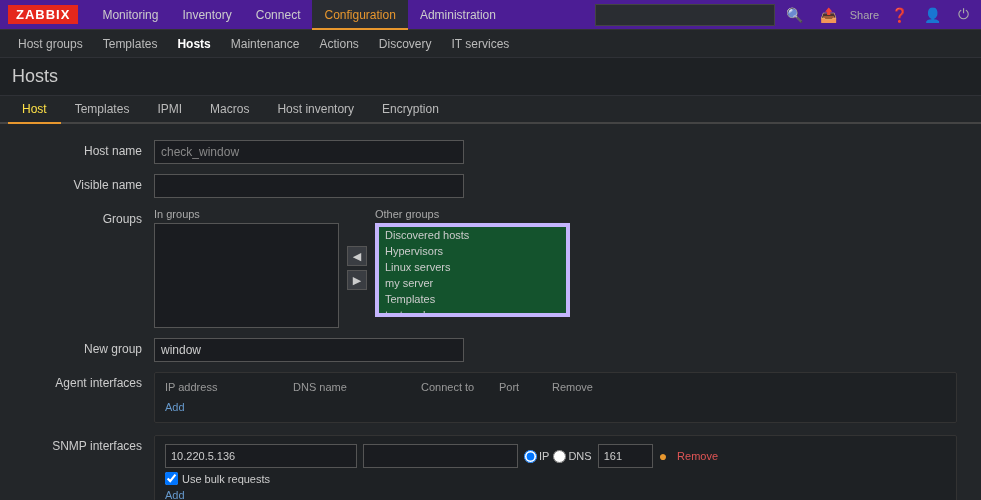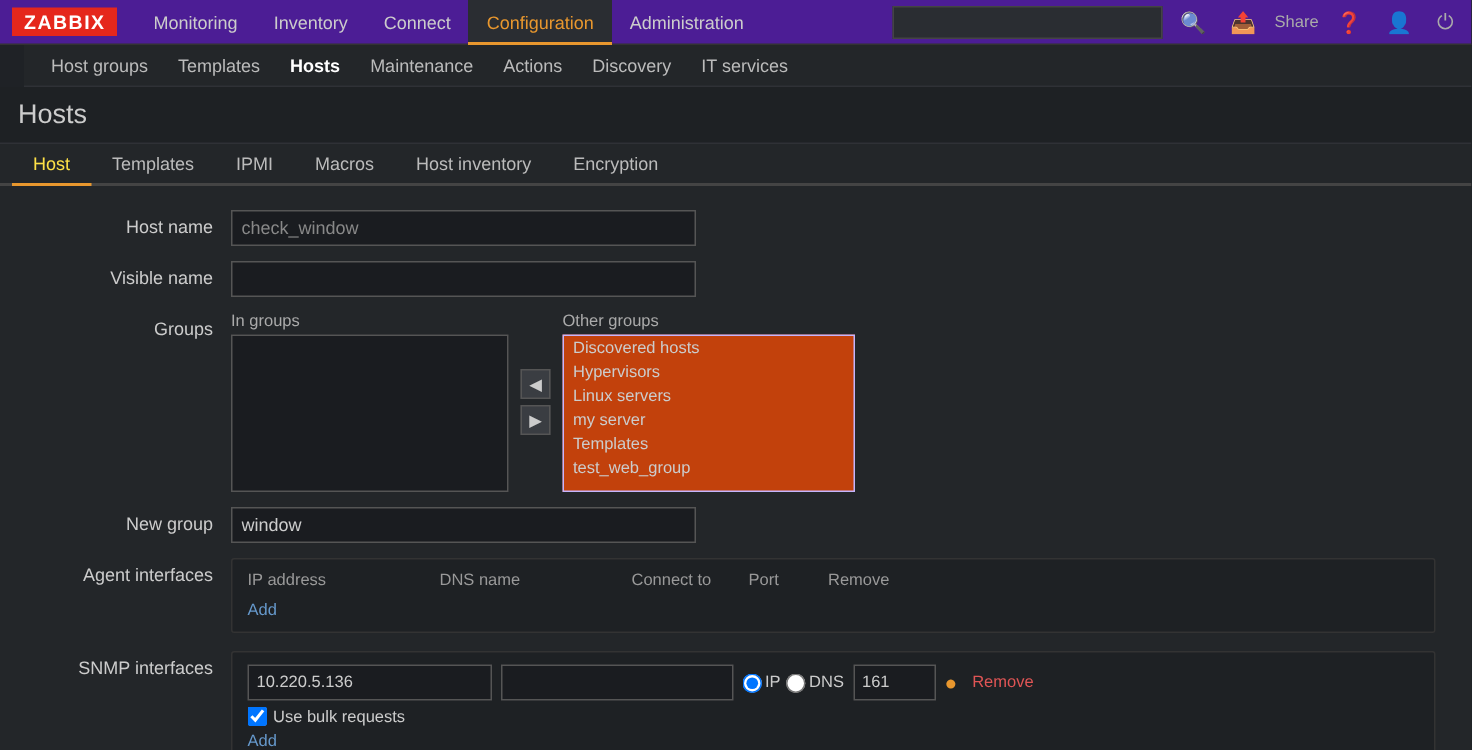--- a/index.html
+++ b/index.html
@@ -10,21 +10,21 @@
     .logo { background: #e5271c; color: #fff; font-weight: bold; font-size: 13px; padding: 2px 8px; margin-right: 12px; letter-spacing: 1px; }
     .top-nav-items { display: flex; gap: 0; flex: 1; }
     .top-nav-item { color: #ccc; padding: 0 12px; height: 30px; line-height: 30px; cursor: pointer; font-size: 12px; }
     .top-nav-item:hover, .top-nav-item.active { background: #2a2d32; color: #fff; }
     .top-nav-item.active { color: #e8972e; border-bottom: 2px solid #e8972e; }
     .top-nav-right { display: flex; align-items: center; gap: 8px; }
     .search-box { background: #2a2d32; border: 1px solid #444; color: #ccc; height: 22px; width: 180px; padding: 0 6px; font-size: 11px; }
     .top-nav-icon { color: #aaa; font-size: 14px; cursor: pointer; padding: 0 4px; }
 
     
-    .second-nav { background: #232629; display: flex; align-items: center; height: 28px; padding: 0 8px; border-bottom: 1px solid #2f3136; margin-left: 16px; }
+    .second-nav { background: #232629; display: flex; align-items: center; height: 28px; padding: 0 8px; border-bottom: 1px solid #2f3136; }
     .second-nav-item { color: #bbb; padding: 0 10px; height: 28px; line-height: 28px; cursor: pointer; font-size: 12px; }
     .second-nav-item.active { color: #fff; font-weight: bold; }
 
     
     .page-title-bar { background: #1e2124; padding: 8px 12px; border-bottom: 1px solid #2f3136; }
     .page-title { font-size: 18px; color: #ccc; font-weight: normal; }
 
     
     .tabs-bar { background: #232629; display: flex; border-bottom: 2px solid #444; padding: 0 8px; }
     .tab { padding: 6px 14px; cursor: pointer; color: #bbb; font-size: 12px; border-bottom: 2px solid transparent; margin-bottom: -2px; }
@@ -39,37 +39,37 @@
     .form-field { flex: 1; }
 
     
     .text-input { background: #1a1c20; border: 1px solid #555; color: #ccc; height: 24px; padding: 0 6px; font-size: 12px; width: 310px; }
 
     
     .groups-container { display: flex; align-items: flex-start; gap: 8px; }
     .groups-section { display: flex; flex-direction: column; }
     .groups-label { font-size: 11px; color: #aaa; margin-bottom: 3px; }
     .groups-list { background: #1a1c20; border: 1px solid #555; width: 185px; height: 105px; overflow-y: auto; }
-    .groups-list-right { background: #c2410c; border: 1px solid #c4b5fd; width: 195px; height: 105px; overflow-y: auto; }
+    .groups-list-right { background: #14532d; border: 4px solid #c4b5fd; width: 195px; height: 94px; overflow-y: auto; }
     .group-item { padding: 2px 6px; color: #ccc; font-size: 11px; cursor: pointer; }
     .groups-arrows { display: flex; flex-direction: column; justify-content: center; gap: 4px; align-self: center; }
     .arrow-btn { background: #3a3d42; border: 1px solid #555; color: #ccc; width: 20px; height: 20px; cursor: pointer; display: flex; align-items: center; justify-content: center; font-size: 11px; }
 
     
     .new-group-input { background: #1a1c20; border: 1px solid #555; color: #ccc; height: 24px; padding: 0 6px; font-size: 12px; width: 310px; }
     .interfaces-header { display: flex; gap: 8px; margin-bottom: 4px; color: #999; font-size: 11px; }
     .iface-col-ip { width: 120px; }
     .iface-col-dns { width: 120px; }
     .iface-col-connect { width: 70px; }
     .iface-col-port { width: 45px; }
     .iface-col-default { width: 55px; }
 
     .iface-row { display: flex; align-items: center; gap: 6px; margin-bottom: 4px; }
     .iface-input { background: #1a1c20; border: 1px solid #555; color: #ccc; height: 24px; padding: 0 5px; font-size: 11px; }
-    .iface-ip { width: 163px; }
+    .iface-ip { width: 192px; }
     .iface-dns { width: 155px; }
     .iface-port { width: 55px; }
 
     .radio-group { display: flex; gap: 4px; align-items: center; }
     .radio-label { color: #ccc; font-size: 11px; display: flex; align-items: center; gap: 2px; cursor: pointer; }
 
     .btn-remove { background: none; border: none; color: #e05555; font-size: 11px; cursor: pointer; padding: 0 4px; }
 
     .bulk-row { display: flex; align-items: center; gap: 6px; margin-top: 2px; margin-left: 0; }
     .checkbox-label { display: flex; align-items: center; gap: 4px; color: #ccc; font-size: 11px; cursor: pointer; }

